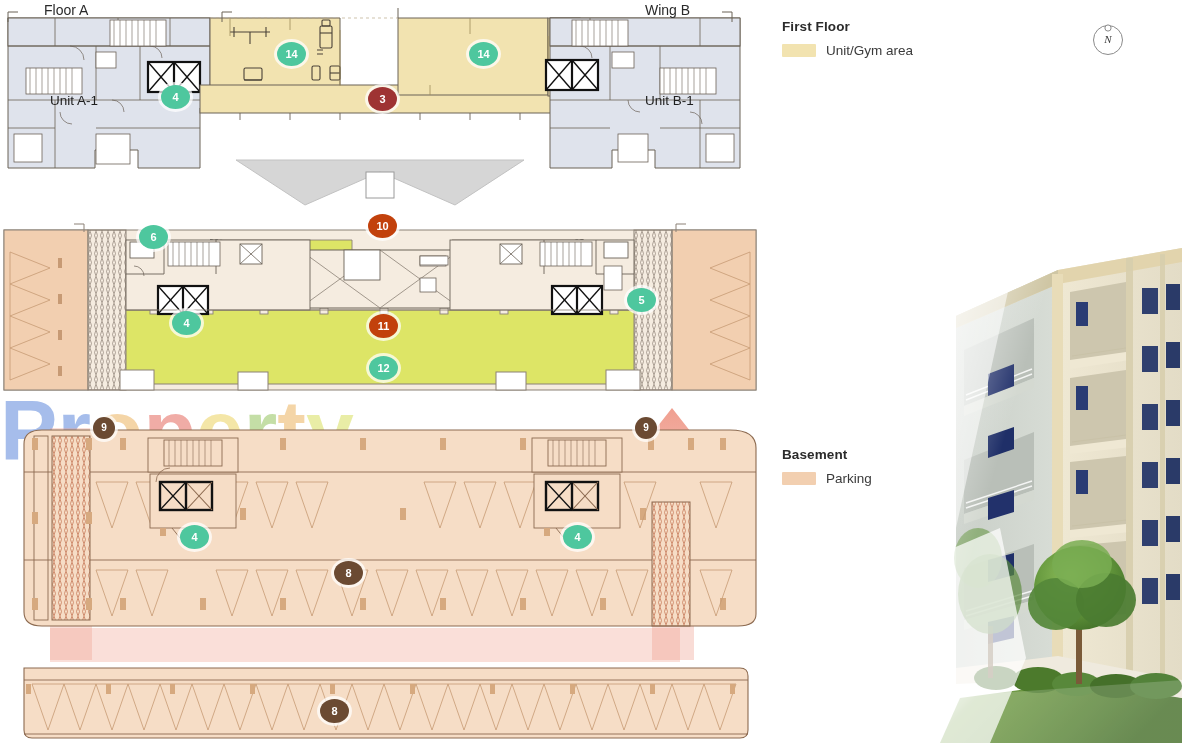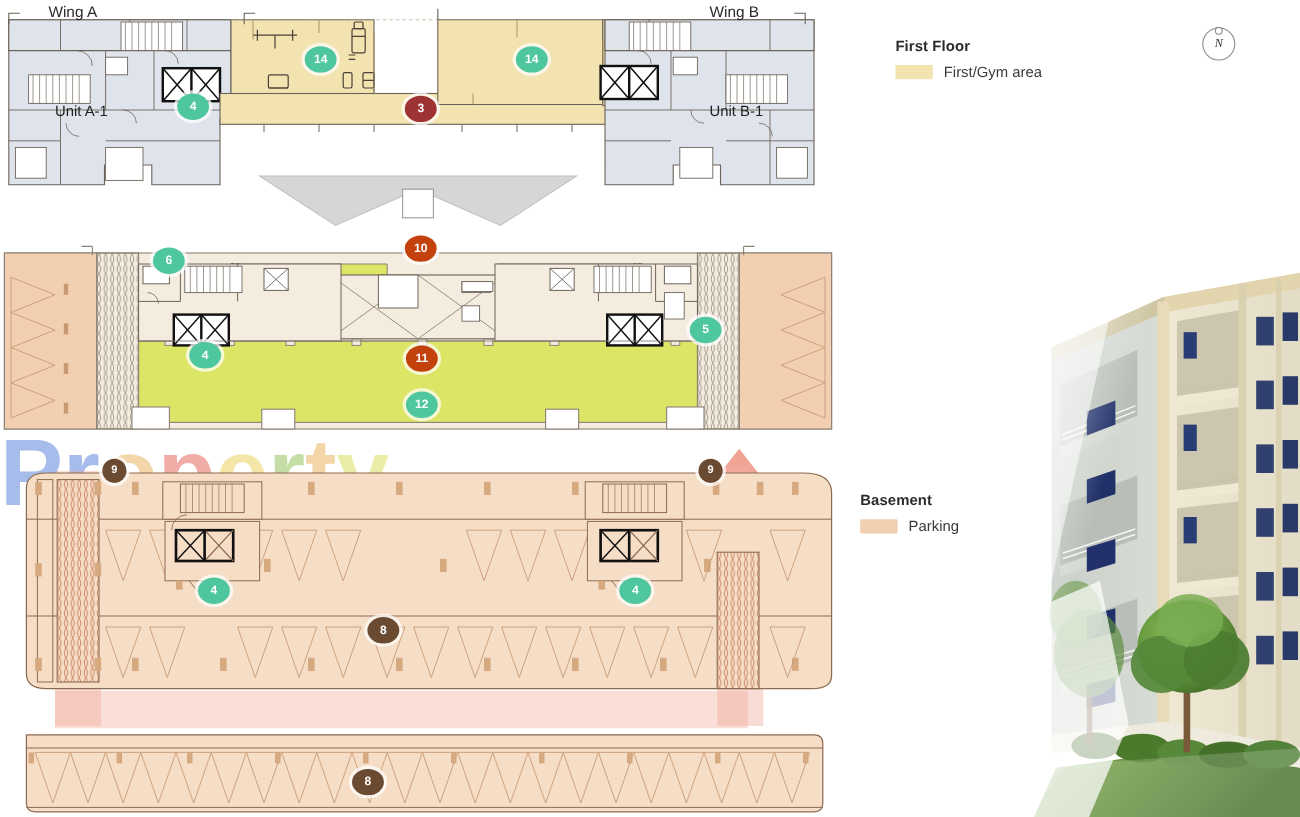--- a/index.html
+++ b/index.html
@@ -336,21 +336,21 @@
         <path d="M236,160 L524,160 L455,205 L380,172 L305,205 Z" fill="#d6d6d6" stroke="#c2c2c2" stroke-width="1"></path>
         <rect x="366" y="172" width="28" height="26" fill="#ffffff" stroke="#9a9a9a" stroke-width="1"></rect>
       </g>
     </svg>
 
     <div class="marker m-teal m-24" style="left:173px; top:97px;">4</div>
     <div class="marker m-teal m-24" style="left:289px; top:54px;">14</div>
     <div class="marker m-teal m-24" style="left:481px; top:54px;">14</div>
     <div class="marker m-red  m-24" style="left:380px; top:99px;">3</div>
 
-    <div class="plan-label" style="left:44px; top:2px;">Wing A</div>
+    <div class="plan-label" style="left:44px; top:2px;">Floor A</div>
     <div class="plan-label" style="left:645px; top:2px;">Wing B</div>
     <div class="plan-label unit-label" style="left:50px; top:93px;">Unit A-1</div>
     <div class="plan-label unit-label" style="left:645px; top:93px;">Unit B-1</div>
   </div>
 
   <div class="plan" style="left:0px; top:222px;">
     <svg class="svgplan" width="760" height="175" viewBox="0 0 760 175" xmlns="http://www.w3.org/2000/svg">
       <defs>
         <pattern id="gf-hatch" width="6" height="9" patternUnits="userSpaceOnUse">
           <path d="M0,0 Q3,4.5 0,9 M6,0 Q3,4.5 6,9" stroke="#8c8176" stroke-width="0.7" fill="none"></path>
@@ -680,25 +680,25 @@
   </div>
 
   <div class="compass">
     <svg width="32" height="32" viewBox="0 0 32 32" xmlns="http://www.w3.org/2000/svg">
       <circle cx="16" cy="16" r="14.5" fill="none" stroke="#8b8b8b" stroke-width="1"></circle>
       <circle cx="16" cy="4" r="3.1" fill="#ffffff" stroke="#8b8b8b" stroke-width="1"></circle>
       <text x="16" y="19" text-anchor="middle" font-family="Liberation Serif, serif" font-size="11" font-style="italic" fill="#3a3a3a">N</text>
     </svg>
   </div>
 
-  <div class="legend-group" style="left:782px; top:34px;margin-left:32px;">
+  <div class="legend-group" style="left:782px; top:19px;">
     <div class="legend-title">First Floor</div>
     <div class="legend-row">
       <span class="legend-swatch" style="background:#f2e3b0;"></span>
-      <span class="legend-text">First/Gym area</span>
+      <span class="legend-text">Unit/Gym area</span>
     </div>
   </div>
 
 
   <div class="legend-group" style="left:782px; top:447px;">
     <div class="legend-title">Basement</div>
     <div class="legend-row">
       <span class="legend-swatch" style="background:#f2cfb0;"></span>
       <span class="legend-text">Parking</span>
     </div>

